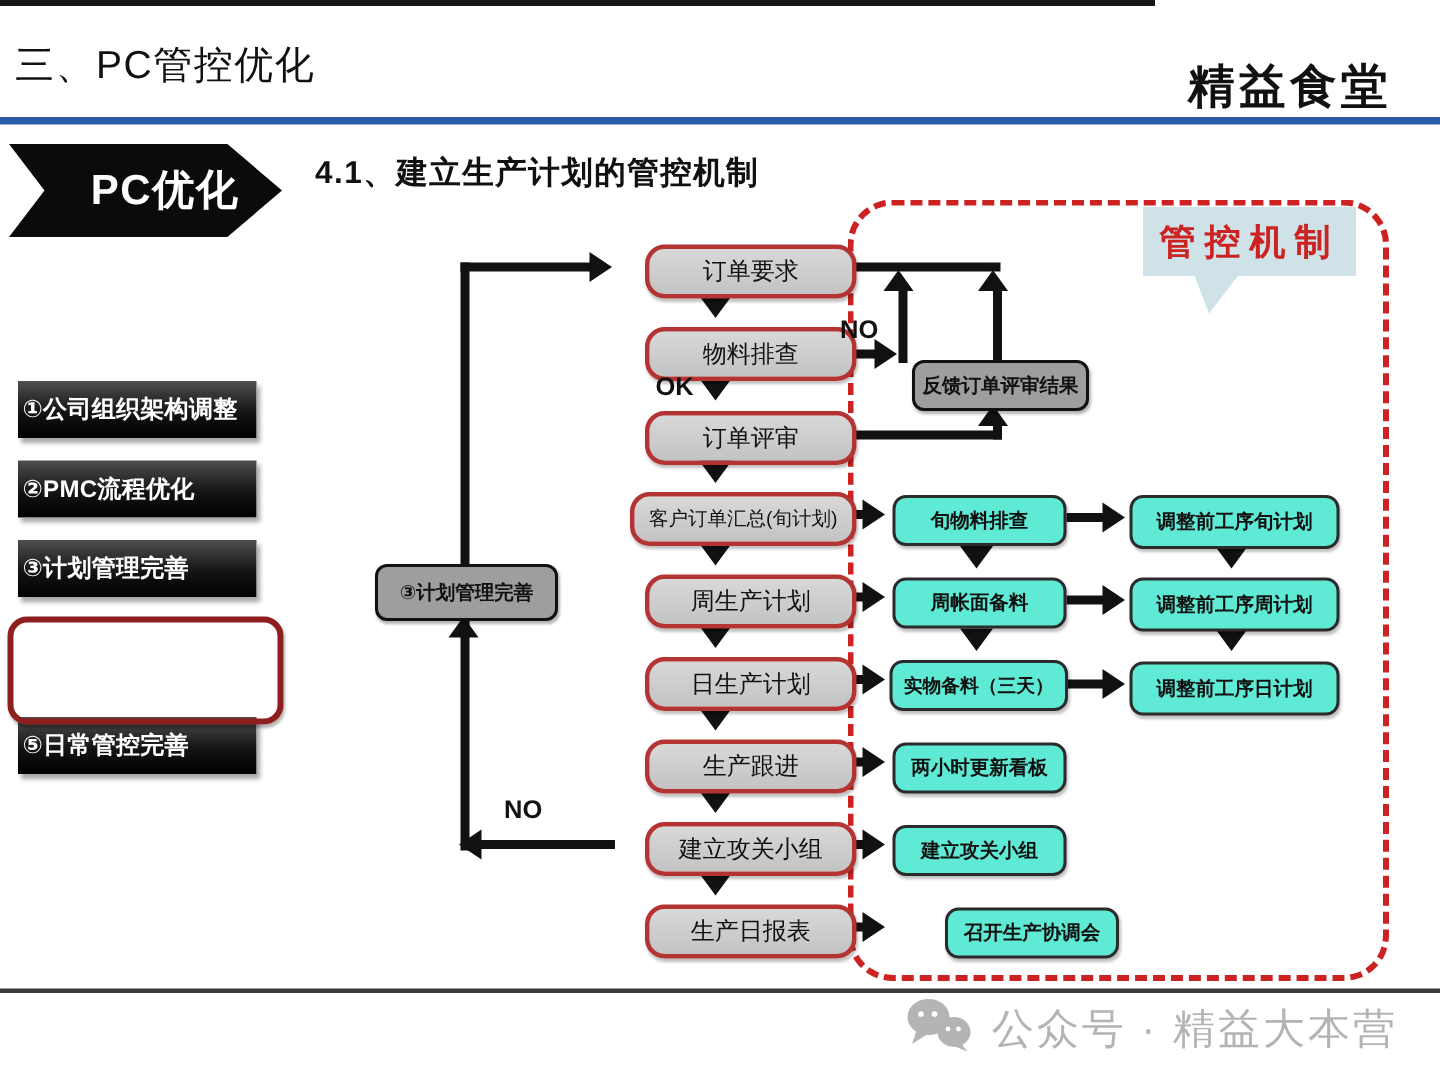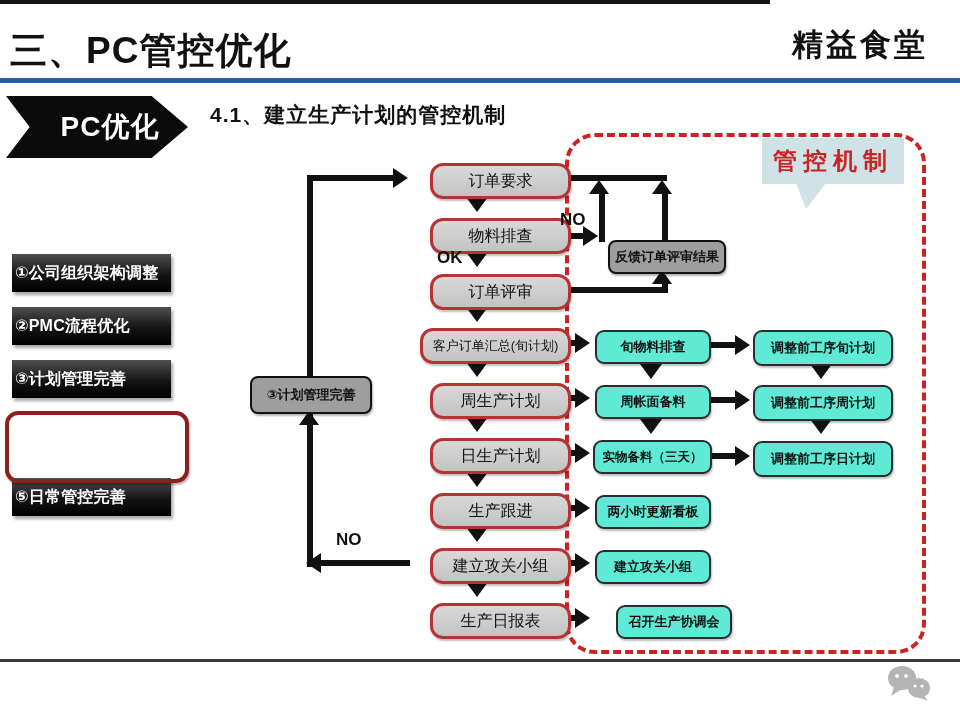--- a/index.html
+++ b/index.html
@@ -1,22 +1,22 @@
 <!DOCTYPE html>
 <html><head>
 <meta charset="utf-8">
 <style>
   html,body{margin:0;padding:0;background:#fff;}
   #slide{position:relative;width:960px;height:720px;background:#fff;overflow:hidden;
          font-family:"Liberation Sans","DejaVu Sans",sans-serif;color:#111;}
   .abs{position:absolute;}
   
   #top-strip{left:0;top:0;width:770px;height:4px;background:#161616;}
-  #section-title{left:10px;top:26px;font-size:37px;font-weight:bold;letter-spacing:1px;}
-  #brand{right:32px;top:24px;font-size:31px;font-weight:bold;letter-spacing:3px;}
+  #section-title{left:10px;top:26px;font-size:26px;font-weight:normal;letter-spacing:1px;}
+  #brand{right:32px;top:37px;font-size:31px;font-weight:bold;letter-spacing:3px;}
   #blue-rule{left:0;top:78px;width:960px;height:5px;background:#2b5ca8;}
   
   #banner{left:6px;top:96px;width:182px;height:62px;background:#0b0b0b;
           clip-path:polygon(0 0,80% 0,100% 50%,80% 100%,0 100%,13% 50%);
           display:flex;align-items:center;justify-content:center;
           filter:drop-shadow(3px 3px 2px rgba(0,0,0,.45));}
   #banner span{color:#fff;font-size:28px;font-weight:bold;padding-left:26px;letter-spacing:1px;}
   #subtitle{left:210px;top:101px;font-size:21px;font-weight:bold;letter-spacing:1px;}
   
   .side-box{left:12px;width:156px;height:38px;background:linear-gradient(180deg,#4f4f4f,#141414 55%,#000);
@@ -130,21 +130,21 @@
   <div class="abs h-line" style="left:549px;top:560px;width:28px;height:6px"></div>
   <div class="abs tri tri-right" style="left:575px;top:553px"></div>
   <div class="abs h-line" style="left:549px;top:615px;width:28px;height:6px"></div>
   <div class="abs tri tri-right" style="left:575px;top:608px"></div>
 
   <div class="abs gray-box" style="left:595px;top:330px;width:112px;height:30px">旬物料排查</div>
   <div class="abs gray-box" style="left:595px;top:385px;width:112px;height:30px">周帐面备料</div>
   <div class="abs gray-box" style="left:593px;top:440px;width:115px;height:30px;font-size:12.5px">实物备料（三天）</div>
   <div class="abs gray-box" style="left:595px;top:495px;width:112px;height:30px">两小时更新看板</div>
   <div class="abs gray-box" style="left:595px;top:550px;width:112px;height:30px">建立攻关小组</div>
-  <div class="abs gray-box" style="left:616px;top:605px;width:112px;height:30px">召开生产协调会</div>
+  <div class="abs gray-box" style="left:630px;top:605px;width:112px;height:30px">召开生产协调会</div>
   <div class="abs tri tri-down" style="left:640px;top:364px"></div>
   <div class="abs tri tri-down" style="left:640px;top:419px"></div>
 
   <div class="abs h-line" style="left:711px;top:342px;width:26px;height:6px"></div>
   <div class="abs tri tri-right" style="left:735px;top:335px"></div>
   <div class="abs h-line" style="left:711px;top:397px;width:26px;height:6px"></div>
   <div class="abs tri tri-right" style="left:735px;top:390px"></div>
   <div class="abs h-line" style="left:711px;top:453px;width:26px;height:6px"></div>
   <div class="abs tri tri-right" style="left:735px;top:446px"></div>
 
@@ -161,15 +161,16 @@
         <ellipse cx="16" cy="13" rx="14" ry="12" fill="#b4b4b4"></ellipse>
         <polygon points="8,22 5,31 16,24" fill="#b4b4b4"></polygon>
         <circle cx="11" cy="11" r="1.9" fill="#ffffff"></circle>
         <circle cx="20" cy="11" r="1.9" fill="#ffffff"></circle>
         <ellipse cx="33" cy="23" rx="11" ry="10" fill="#b4b4b4"></ellipse>
         <polygon points="38,31 42,36 32,32" fill="#b4b4b4"></polygon>
         <circle cx="29" cy="21" r="1.6" fill="#ffffff"></circle>
         <circle cx="36" cy="21" r="1.6" fill="#ffffff"></circle>
       </svg>
     </span>
+    <span id="footer-text">公众号 · 精益大本营</span>
   </div>
 
 </div>
 
 </body></html>

